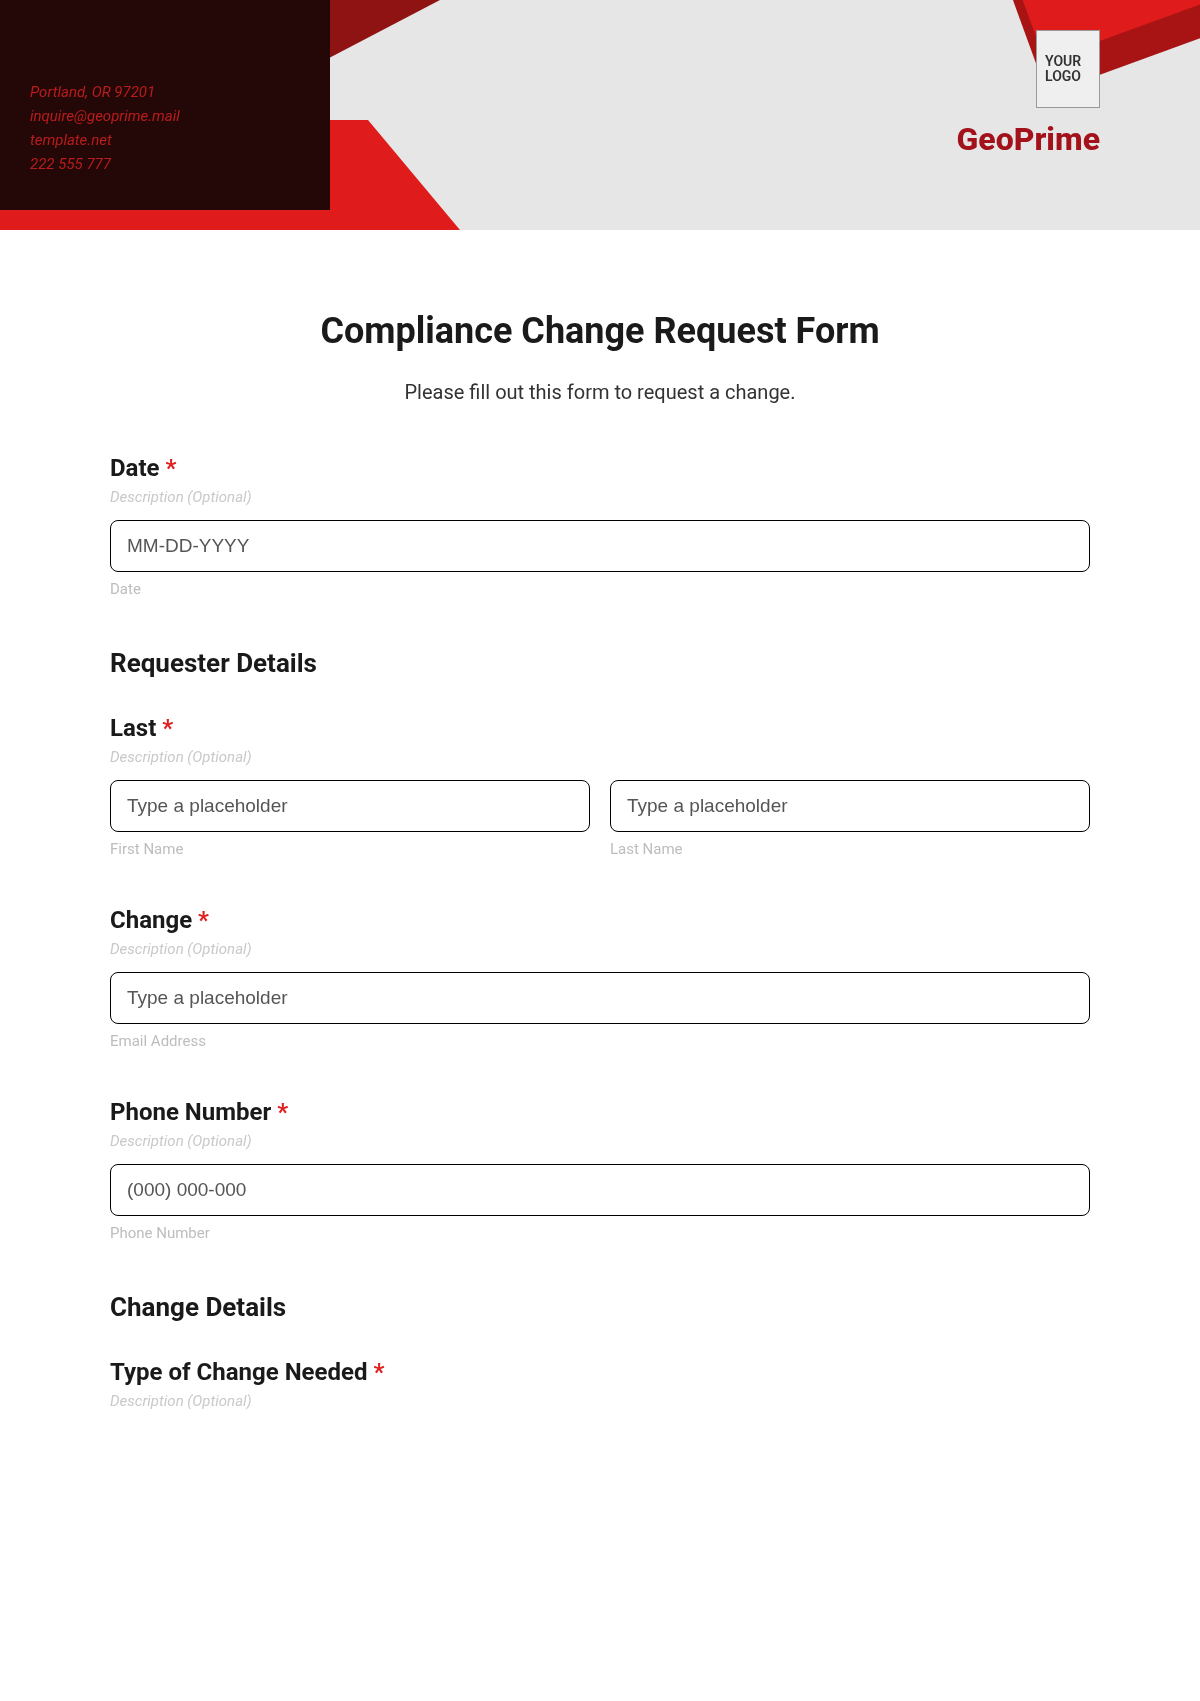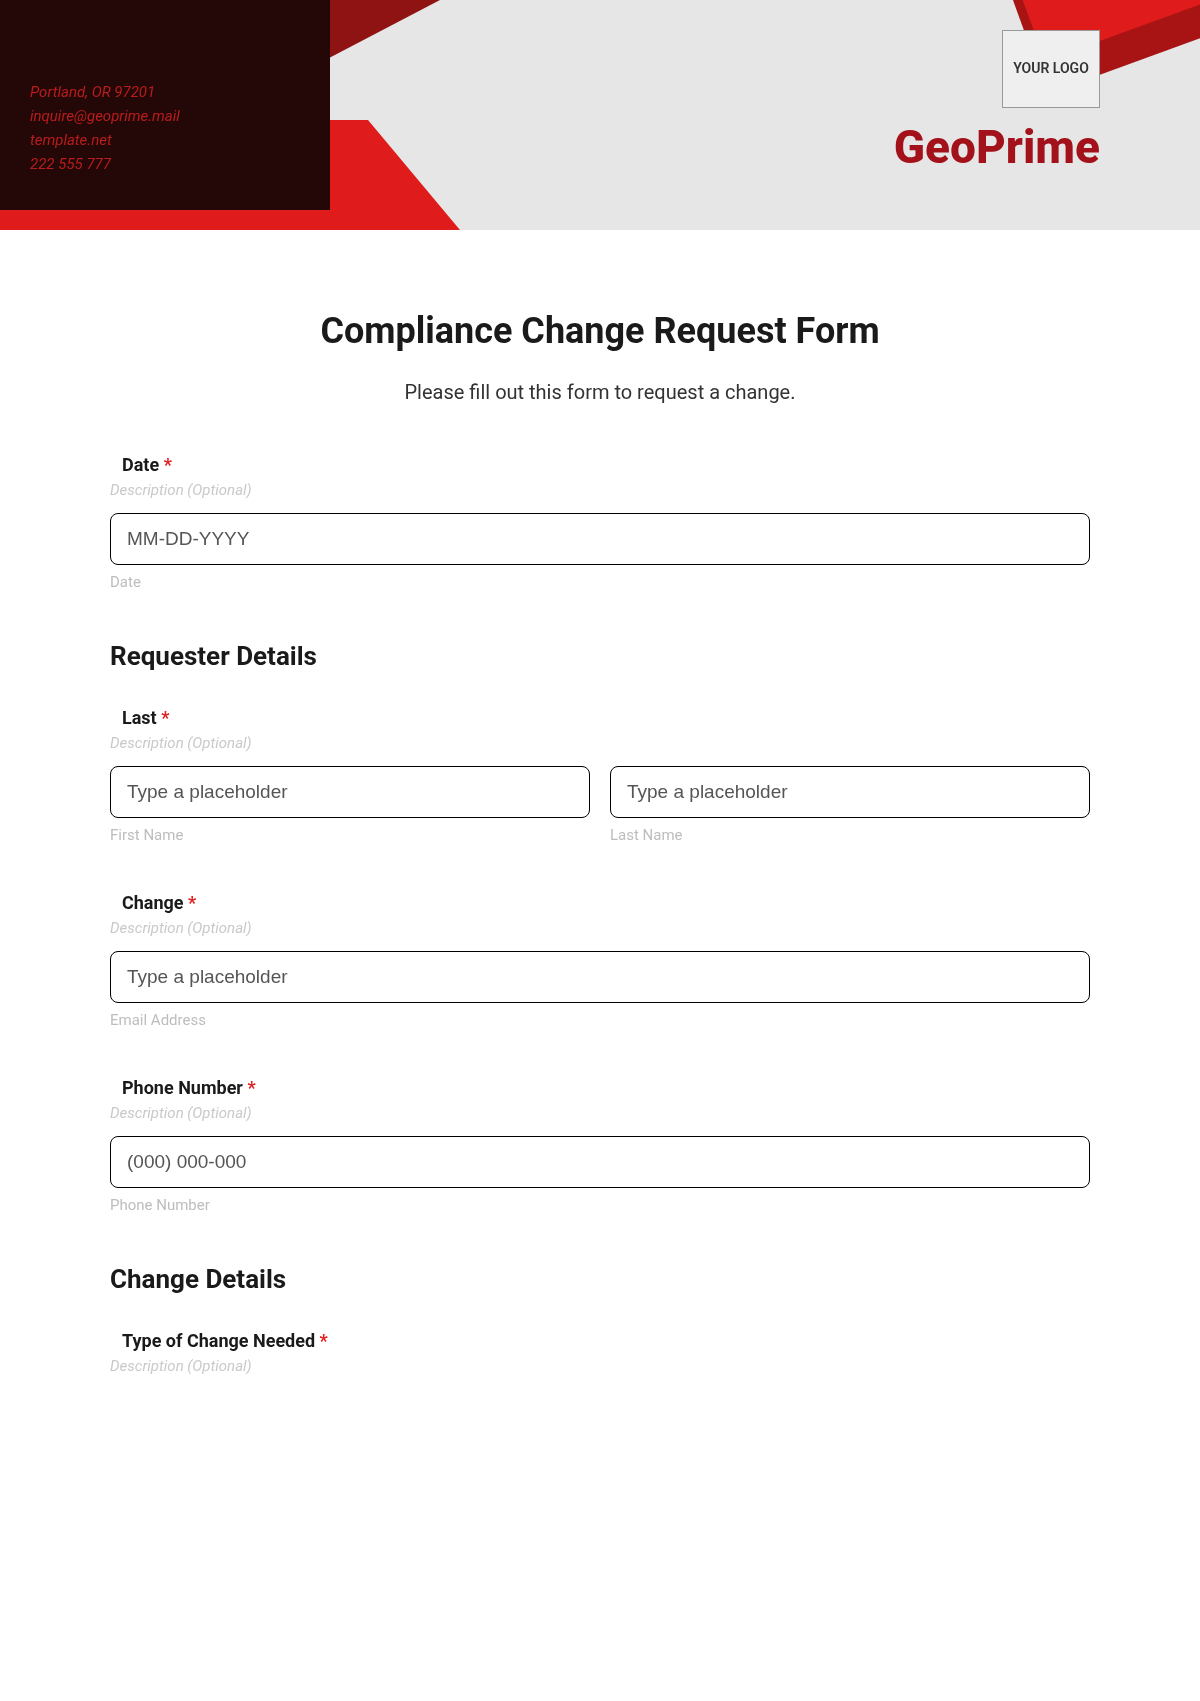--- a/index.html
+++ b/index.html
@@ -59,38 +59,38 @@
     left: 30px; top: 80px;
     color: #b91c1c;
     font-size: 15px;
     line-height: 1.6;
     z-index: 5;
     font-style: italic;
   }
   .logo-box {
     position: absolute;
     right: 100px; top: 30px;
-    width: 98px; height: 78px;
+    width: 64px; height: 78px;
     border: 1px solid #999;
     background: #efefef;
     display: flex;
     align-items: center;
     justify-content: center;
     font-size: 14px;
     font-weight: 600;
     line-height: 1.1;
     color: #333;
     text-align: left;
     padding: 0 8px;
     z-index: 5;
   }
   .brand {
     position: absolute;
     right: 100px; top: 120px;
-    font-size: 46px;
+    font-size: 32px;
     font-weight: 800;
     color: #a3111a;
     z-index: 5;
   }
   .form-area {
     padding: 80px 110px 20px 110px;
   }
   .form-title {
     text-align: center;
     font-size: 36px;
@@ -98,25 +98,24 @@
     color: #1a1a1a;
     margin-bottom: 28px;
   }
   .form-sub {
     text-align: center;
     font-size: 20px;
     color: #333;
     margin-bottom: 50px;
   }
   .field-label {
-    font-size: 18px;
+    font-size: 24px;
     font-weight: 700;
     color: #1a1a1a;
     margin-bottom: 6px;
-    margin-left: 12px;
   }
   .req { color: #e02020; font-weight: 700; }
   .desc-hint {
     font-size: 15px;
     font-style: italic;
     color: #c9c9c9;
     margin-bottom: 14px;
   }
   .input {
     width: 100%;

